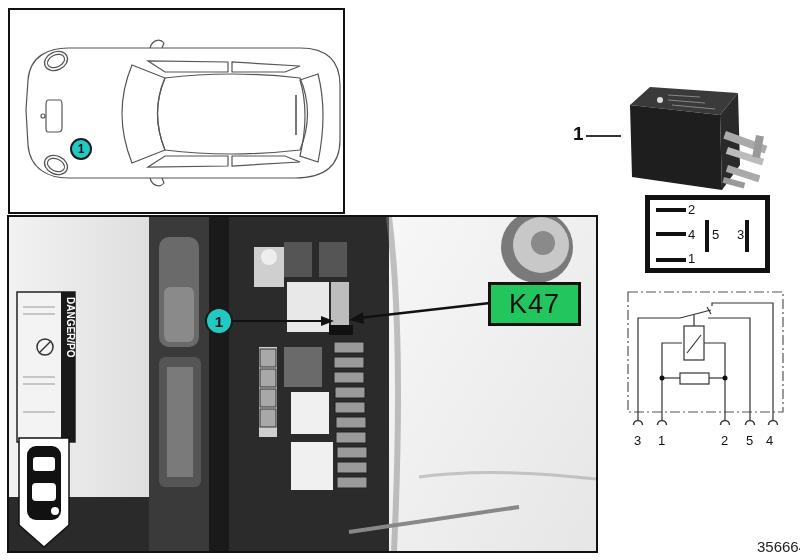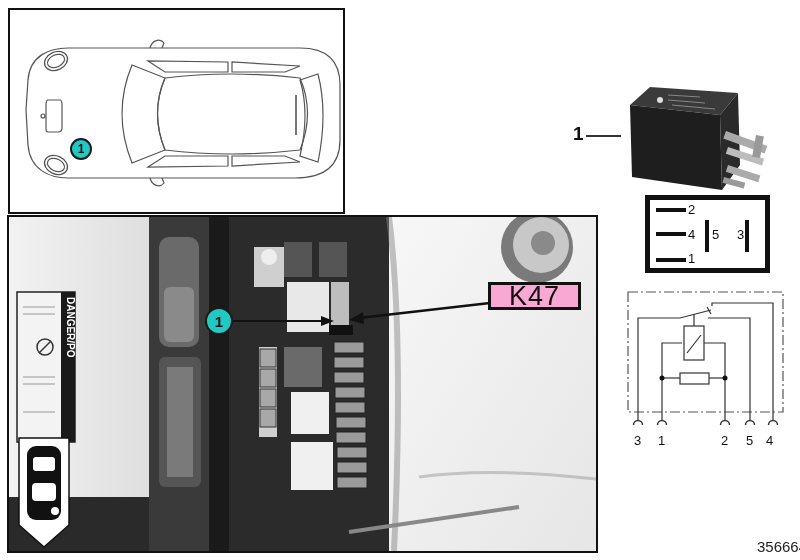--- a/index.html
+++ b/index.html
@@ -1,21 +1,21 @@
 <!DOCTYPE html>
 <html><head>
 <meta charset="utf-8">
 <style>
   html, body { margin:0; padding:0; background:#fff; }
   body { width:800px; height:560px; position:relative; overflow:hidden; font-family:"Liberation Sans", sans-serif; color:#111; }
   .abs { position:absolute; }
   .car-frame { left:8px; top:8px; width:337px; height:206px; border:2px solid #111; box-sizing:border-box; background:#fff; }
   .photo-frame { left:7px; top:215px; width:591px; height:338px; border:2px solid #111; box-sizing:border-box; overflow:hidden; background:#d9d9d9; }
   .callout { width:26px; height:26px; border-radius:50%; background:#22c9c3; border:2px solid #1a1a1a; box-sizing:border-box; display:flex; align-items:center; justify-content:center; font-weight:bold; font-size:15px; color:#111; }
-  .k47 { left:488px; top:282px; width:93px; height:28px; border:3px solid #111; box-sizing:border-box; background:#f9a8d4; font-size:27px; font-weight:normal; display:flex; align-items:center; justify-content:center; letter-spacing:1px; }
+  .k47 { left:488px; top:282px; width:93px; height:44px; border:3px solid #111; box-sizing:border-box; background:#22c55e; font-size:27px; font-weight:normal; display:flex; align-items:center; justify-content:center; letter-spacing:1px; }
   .part-num { left:757px; top:538px; font-size:15px; color:#222; }
   .label-1 { left:573px; top:123px; font-size:19px; font-weight:bold; }
   .pin-box { left:645px; top:195px; width:125px; height:78px; border:5px solid #111; box-sizing:border-box; background:#fff; }
   .pin-text { font-size:13px; }
   .schem-text { font-size:13px; }
 </style>
 </head>
 <body>
 
 <div class="abs car-frame">

